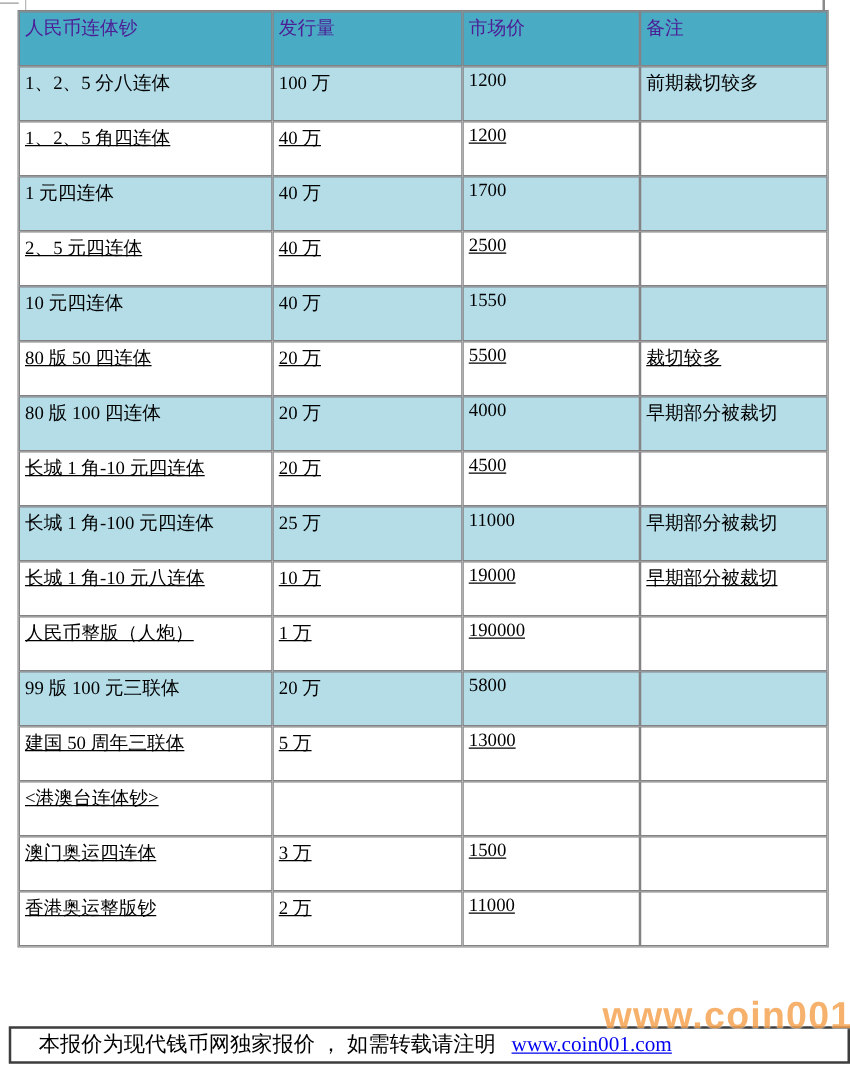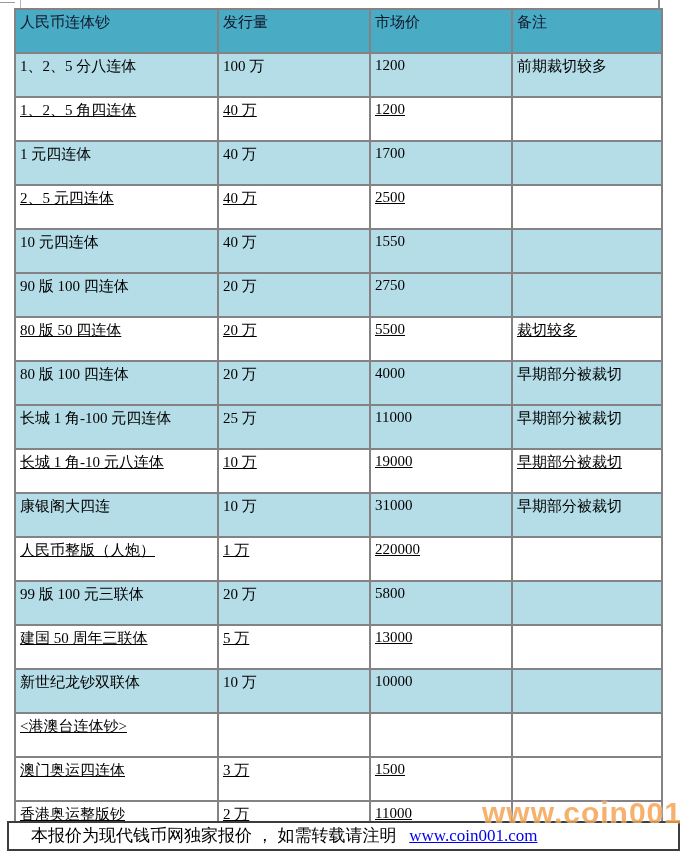--- a/index.html
+++ b/index.html
@@ -25,21 +25,21 @@
     border:1px solid var(--border,#848284);
     vertical-align:top;text-align:left;
     padding:3px 4px 0 4px;
     overflow:hidden;white-space:nowrap;
     font-weight:normal;
   }
   thead tr{height:44px;}
   tbody tr{height:44px;}
   thead th{
     background:var(--header-bg,#4AABC4);
-    color:#0f172a;
+    color:#4c1d95;
   }
   tbody tr.alt td{background:var(--row-alt,#B5DDE8);}
   tbody tr.plain td{background:#ffffff;text-decoration:underline;}
 
   .footer{
     position:absolute;left:7px;top:821px;width:647px;height:26px;
     background:#ffffff;border:2px solid #3d3d3d;
     font-size:17px;line-height:26px;padding-left:22px;
     white-space:nowrap;
   }
@@ -99,78 +99,66 @@
         <td>40 万</td>
         <td>2500</td>
         <td></td>
       </tr>
       <tr class="alt">
         <td>10 元四连体</td>
         <td>40 万</td>
         <td>1550</td>
         <td></td>
       </tr>
-      <tr class="alt">
-        <td>90 版 100 四连体</td>
-        <td>20 万</td>
-        <td>2750</td>
-        <td></td>
-      </tr>
       <tr class="plain">
         <td>80 版 50 四连体</td>
         <td>20 万</td>
         <td>5500</td>
         <td>裁切较多</td>
       </tr>
       <tr class="alt">
         <td>80 版 100 四连体</td>
         <td>20 万</td>
         <td>4000</td>
         <td>早期部分被裁切</td>
+      </tr>
+      <tr class="plain">
+        <td>长城 1 角-10 元四连体</td>
+        <td>20 万</td>
+        <td>4500</td>
+        <td></td>
       </tr>
       <tr class="alt">
         <td>长城 1 角-100 元四连体</td>
         <td>25 万</td>
         <td>11000</td>
         <td>早期部分被裁切</td>
       </tr>
       <tr class="plain">
         <td>长城 1 角-10 元八连体</td>
         <td>10 万</td>
         <td>19000</td>
         <td>早期部分被裁切</td>
       </tr>
-      <tr class="alt">
-        <td>康银阁大四连</td>
-        <td>10 万</td>
-        <td>31000</td>
-        <td>早期部分被裁切</td>
-      </tr>
       <tr class="plain">
         <td>人民币整版（人炮）</td>
         <td>1 万</td>
-        <td>220000</td>
+        <td>190000</td>
         <td></td>
       </tr>
       <tr class="alt">
         <td>99 版 100 元三联体</td>
         <td>20 万</td>
         <td>5800</td>
         <td></td>
       </tr>
       <tr class="plain">
         <td>建国 50 周年三联体</td>
         <td>5 万</td>
         <td>13000</td>
-        <td></td>
-      </tr>
-      <tr class="alt">
-        <td>新世纪龙钞双联体</td>
-        <td>10 万</td>
-        <td>10000</td>
         <td></td>
       </tr>
       <tr class="plain">
         <td>&lt;港澳台连体钞&gt;</td>
         <td></td>
         <td></td>
         <td></td>
       </tr>
       <tr class="plain">
         <td>澳门奥运四连体</td>

